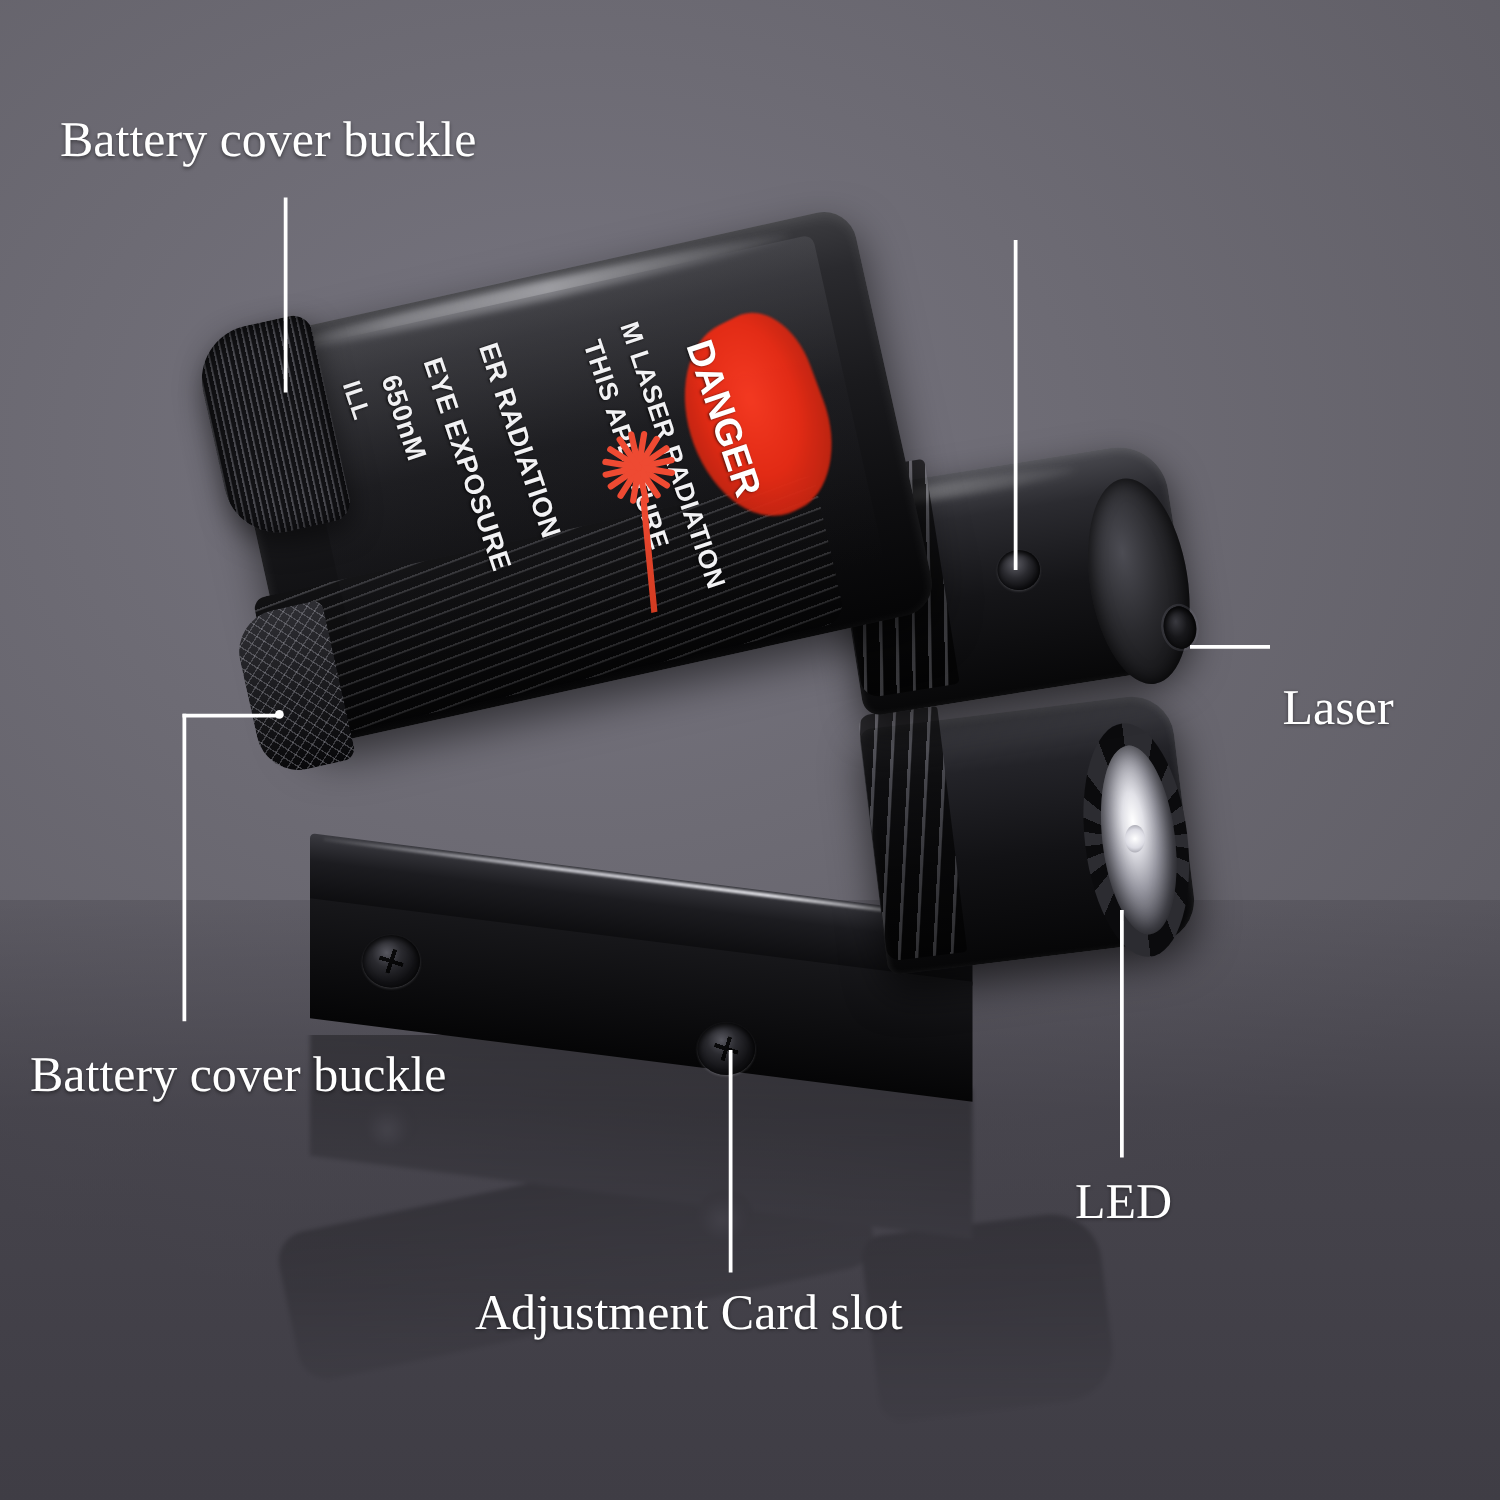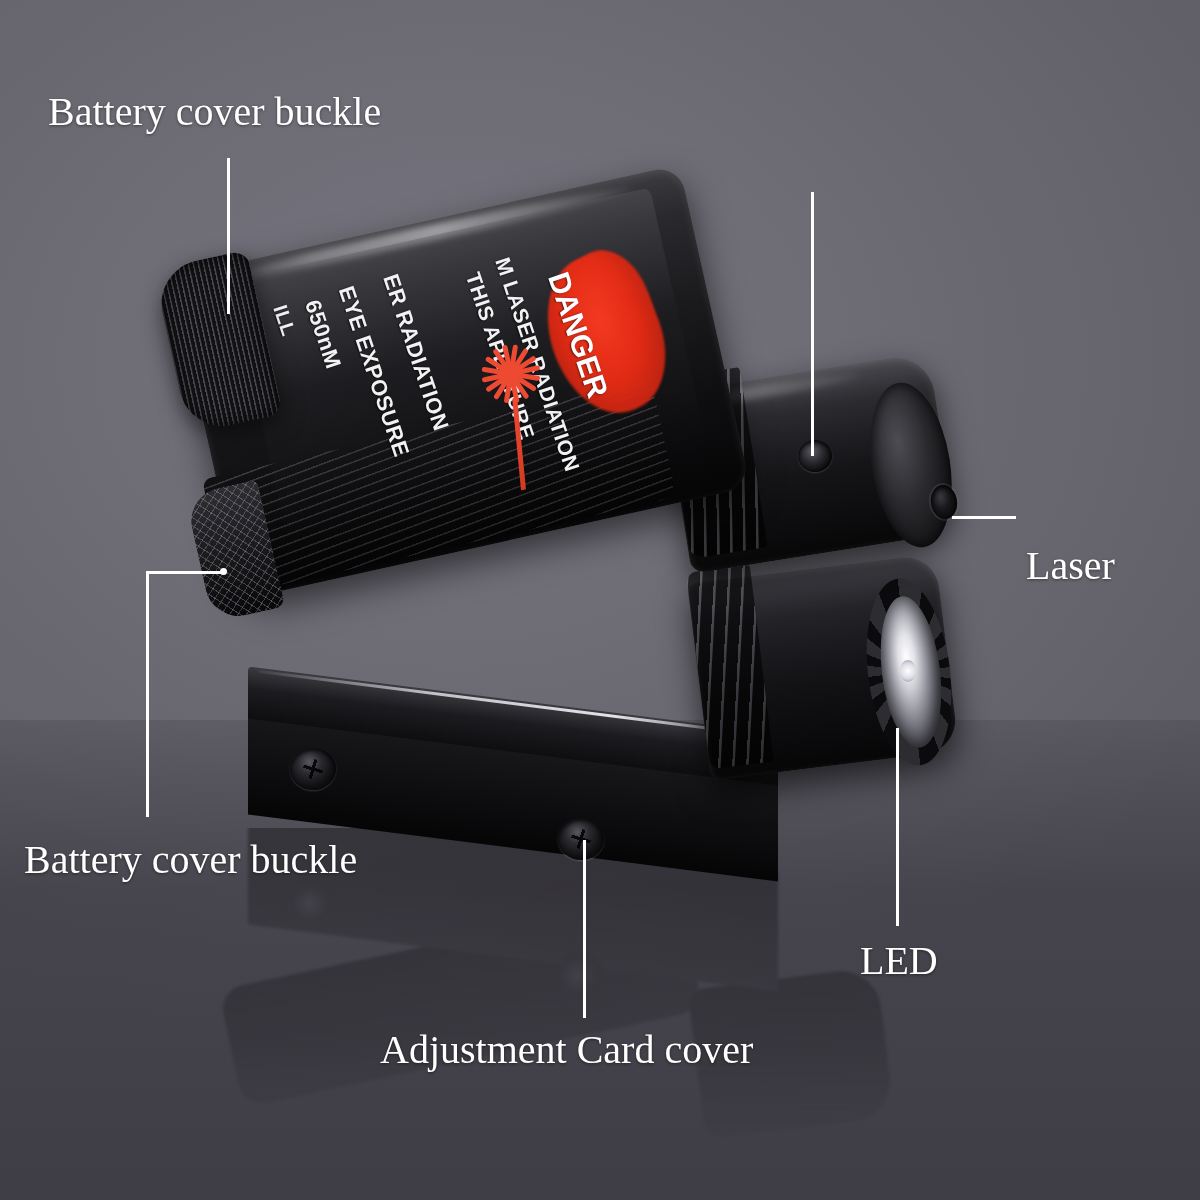--- a/index.html
+++ b/index.html
@@ -364,15 +364,15 @@
 
   <div class="callout" id="label-battery-top">Battery cover buckle</div>
 
 
   <div class="callout" id="label-laser">Laser</div>
 
   <div class="callout" id="label-battery-bottom">Battery cover buckle</div>
 
   <div class="callout" id="label-led">LED</div>
 
-  <div class="callout" id="label-cardslot">Adjustment Card cover</div>
+  <div class="callout" id="label-cardslot">Adjustment Card slot</div>
 
 </div>
 
 </body></html>

